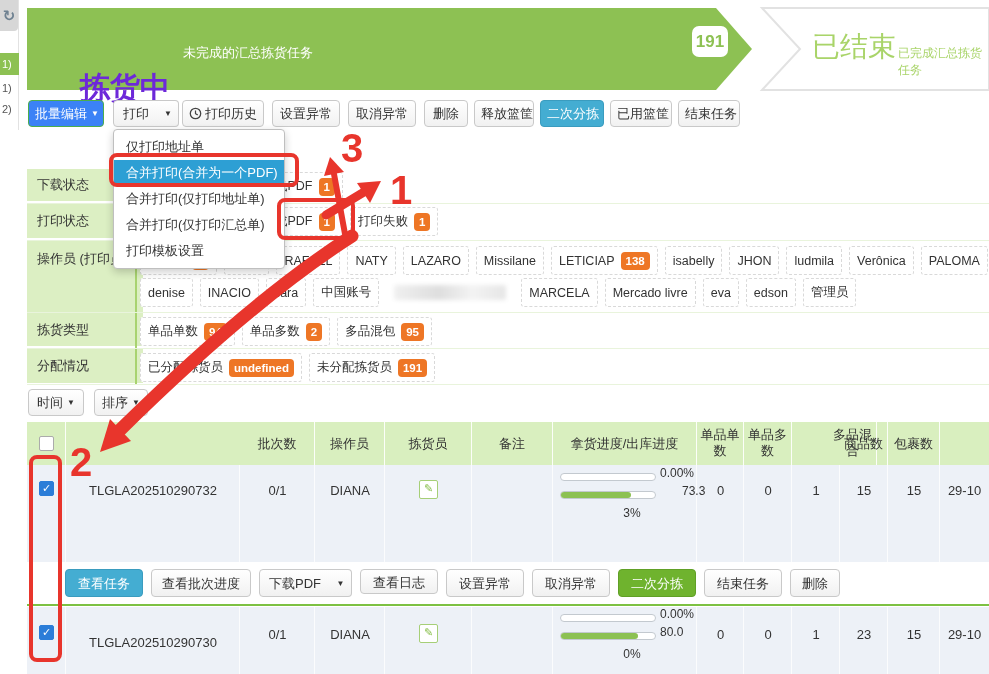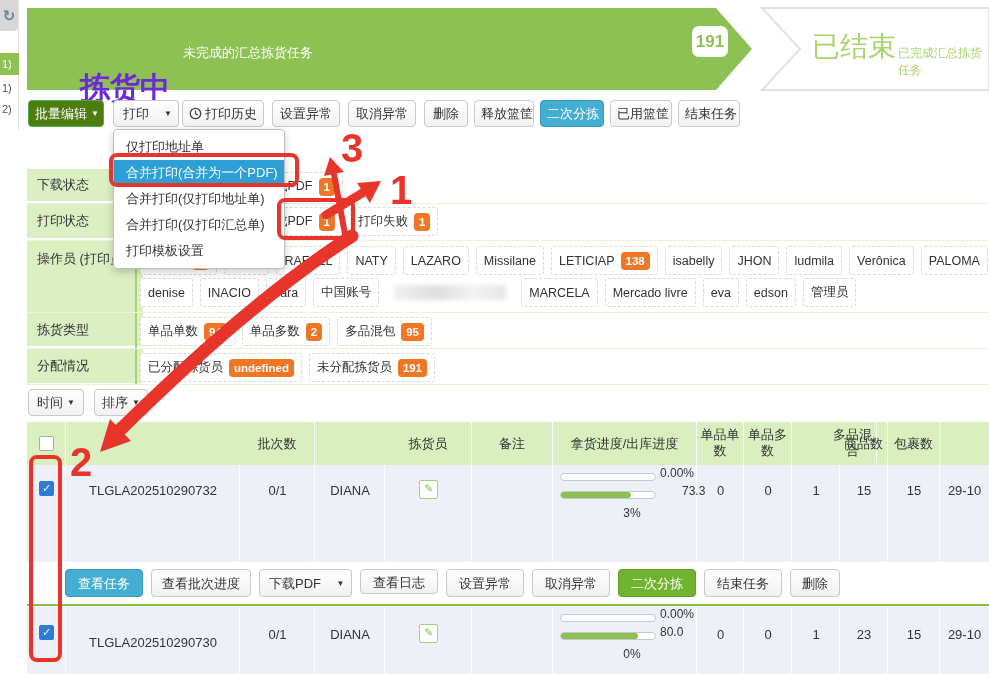--- a/index.html
+++ b/index.html
@@ -3,21 +3,21 @@
 <meta charset="utf-8">
 <style>
   html,body{margin:0;padding:0;background:#fff;}
   #screen{position:relative;width:989px;height:674px;overflow:hidden;background:#fff;
     font-family:"Liberation Sans","DejaVu Sans",sans-serif;color:#333;}
   .abs{position:absolute;box-sizing:border-box;}
   
   .btn{position:absolute;box-sizing:border-box;height:27px;border:1px solid #c9c9c9;border-radius:4px;
     background:linear-gradient(#ffffff,#f1f1f1);font-size:13px;color:#333;text-align:center;
     line-height:25px;padding:0 6px;white-space:nowrap;cursor:pointer;}
-  .btn-green{background:#4d7c0f;border-color:#4cae4c;color:#fff;}
+  .btn-green{background:#3b82f6;border-color:#4cae4c;color:#fff;}
   .btn-blue{background:#44add2;border-color:#3a9cbf;color:#fff;}
   .btn-lime{background:#6fb32e;border-color:#60a026;color:#fff;}
   .caret{font-size:8px;vertical-align:2px;margin-left:4px;}
   
   .hdr-green{position:absolute;left:27px;top:8px;width:725px;height:82px;background:#8dc153;
     clip-path:polygon(0 0,689px 0,725px 41px,689px 82px,0 82px);}
   .hdr-count{position:absolute;left:692px;top:26px;width:36px;height:31px;background:#fff;border-radius:7px;
     color:#8dc153;font-size:17px;font-weight:bold;text-align:center;line-height:31px;}
   
   .chiprow{position:absolute;display:flex;gap:7px;white-space:nowrap;overflow:hidden;}
@@ -208,20 +208,21 @@
   </button>
   <button class="btn" style="left:94px;top:389px;width:54px;">
     <span>排序</span><span class="caret">▼</span>
   </button>
 
   <div class="abs" style="left:27px;top:422px;width:962px;height:43px;background:#d9efbf;">
     <div class="th th-one" style="left:0;width:39px;">
       <span class="cb" style="left:12px;top:14px;"></span>
     </div>
     <div class="th th-one" style="left:213px;width:75px;">批次数</div>
+    <div class="th th-one" style="left:288px;width:70px;">操作员</div>
     <div class="th th-one" style="left:358px;width:87px;">拣货员</div>
     <div class="th th-one" style="left:445px;width:81px;">备注</div>
     <div class="th th-one" style="left:526px;width:144px;">拿货进度/出库进度</div>
     <div class="th th-wrap" style="left:670px;width:47px;">单品单数</div>
     <div class="th th-wrap" style="left:717px;width:48px;">单品多数</div>
     <div class="th th-wrap" style="left:802px;width:48px;">多品混合</div>
     <div class="th th-one" style="left:813px;width:48px;">商品数</div>
     <div class="th th-one" style="left:861px;width:52px;">包裹数</div>
     <div class="th th-one" style="left:913px;width:49px;border-right:none;"></div>
   </div>

